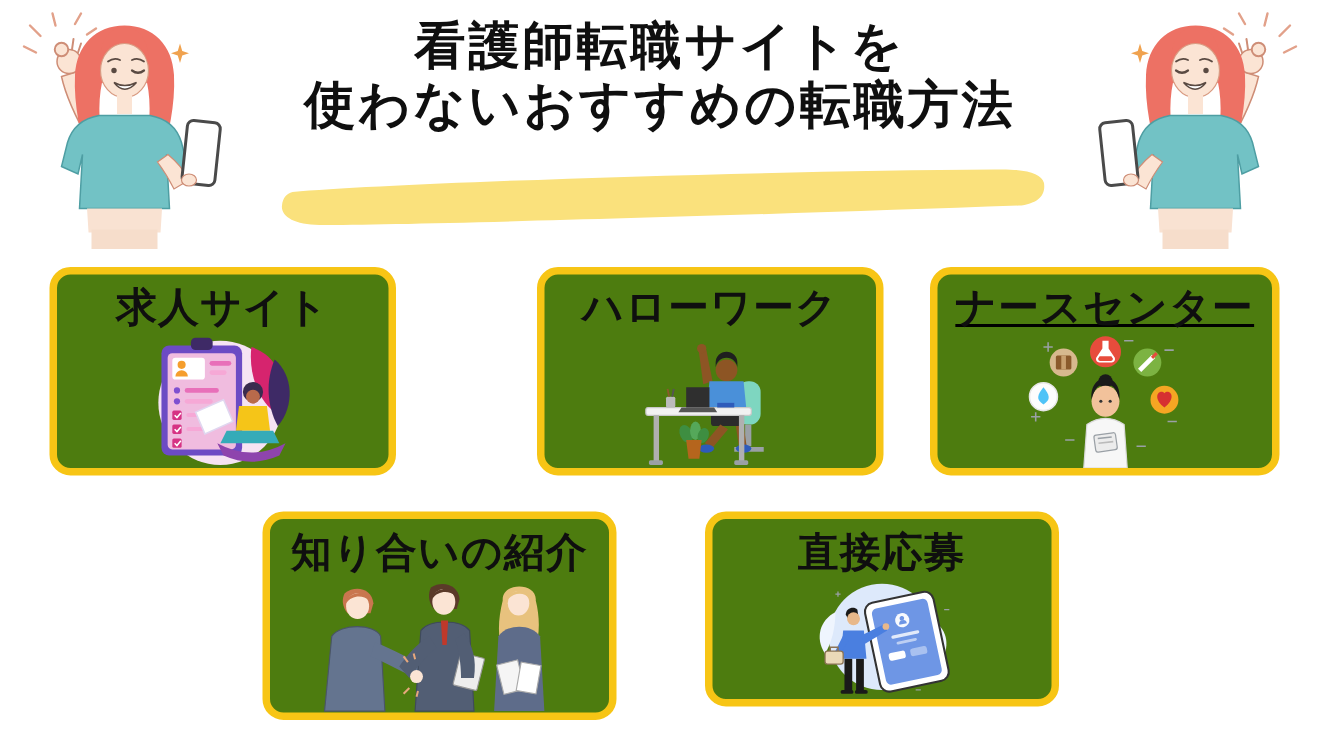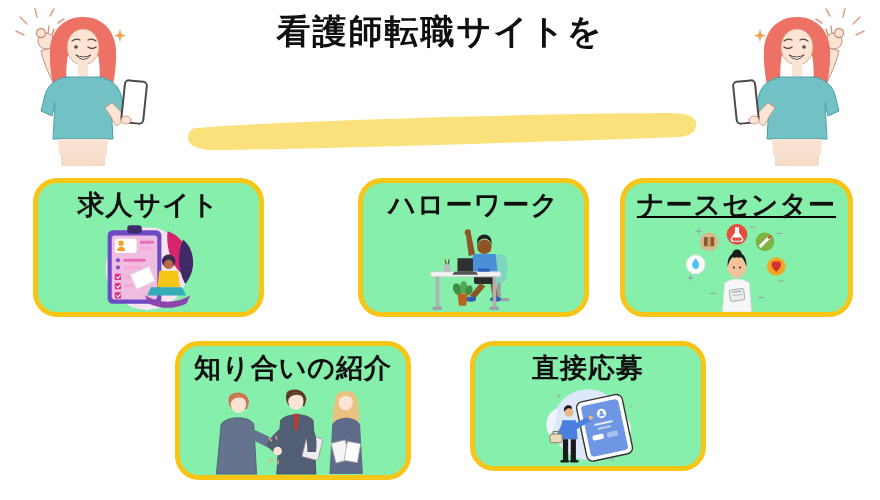--- a/index.html
+++ b/index.html
@@ -10,22 +10,22 @@
   .title{
     position:absolute;top:12px;left:0;width:100%;text-align:center;
     font-size:34px;line-height:39px;font-weight:900;color:var(--title-text,#0f0f0f);
     letter-spacing:2px;z-index:3;
   }
   .underline-svg{position:absolute;left:183px;top:110px;width:516px;height:42px;z-index:1;}
   .person{position:absolute;width:150px;height:165px;top:3px;z-index:2;}
   .person-left{left:8px;}
   .person-right{left:722px;transform:scaleX(-1);}
   .card{
-    position:absolute;box-sizing:border-box;background:#86efac;
-    border:5px solid var(--card-border,#f7c515);border-radius:24px;
+    position:absolute;box-sizing:border-box;background:#4d7c0f;
+    border:5px solid var(--card-border,#f7c515);border-radius:14px;
     display:flex;flex-direction:column;align-items:center;z-index:2;
   }
   .card-label{
     font-size:27px;font-weight:900;color:#0f0f0f;letter-spacing:1px;
     margin-top:6px;line-height:32px;white-space:nowrap;
   }
   .card-illus{flex:1;display:block;}
   .card-1{left:33px; top:178px;width:231px;height:139px;}
   .card-2{left:322px;top:178px;width:231px;height:139px;margin-left:36px;}
   .card-3{left:620px;top:178px;width:233px;height:139px;text-decoration:underline;}
@@ -91,20 +91,21 @@
 
   <svg class="person person-left" viewBox="0 0 150 165">
       <use href="#ok-woman"></use>
     </svg>
   <svg class="person person-right" viewBox="0 0 150 165">
       <use href="#ok-woman"></use>
     </svg>
 
   <div class="title">
     <div>看護師転職サイトを</div>
+    <div>使わないおすすめの転職方法</div>
   </div>
 
   <svg class="underline-svg" viewBox="0 0 516 42">
     <path d="M12,18 C80,12 320,4 480,3 C500,2.5 511,5 513,12 C514,19 511,25 498,27 C330,33 95,40 30,40 C13,40 4,34 5,27 C5.5,22 8,19 12,18 Z" fill="var(--title-underline,#FAE17C)"></path>
   </svg>
 
   <div class="card card-1">
     <div class="card-label">求人サイト</div>
     <svg class="card-illus" width="130" height="92" viewBox="0 0 120 88">
       <circle cx="58" cy="46" r="40" fill="#F6E3F3"></circle>

